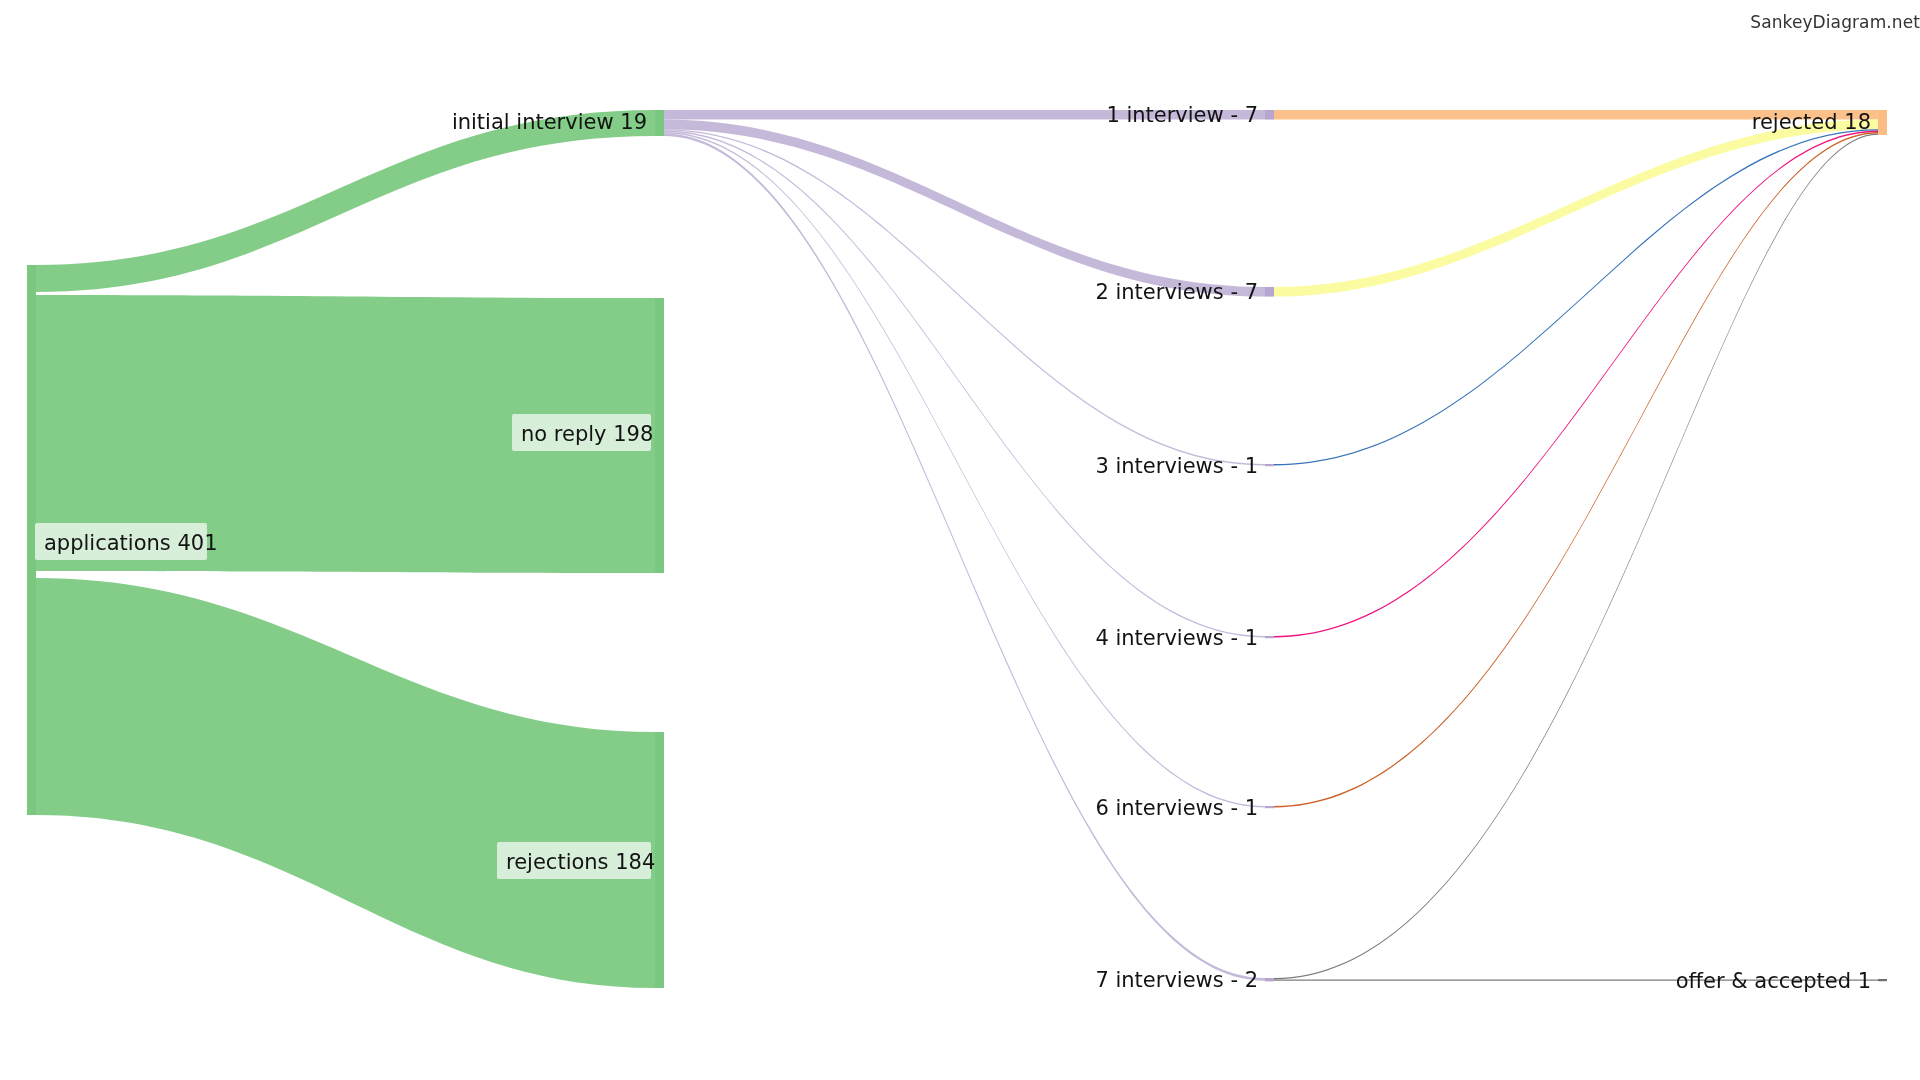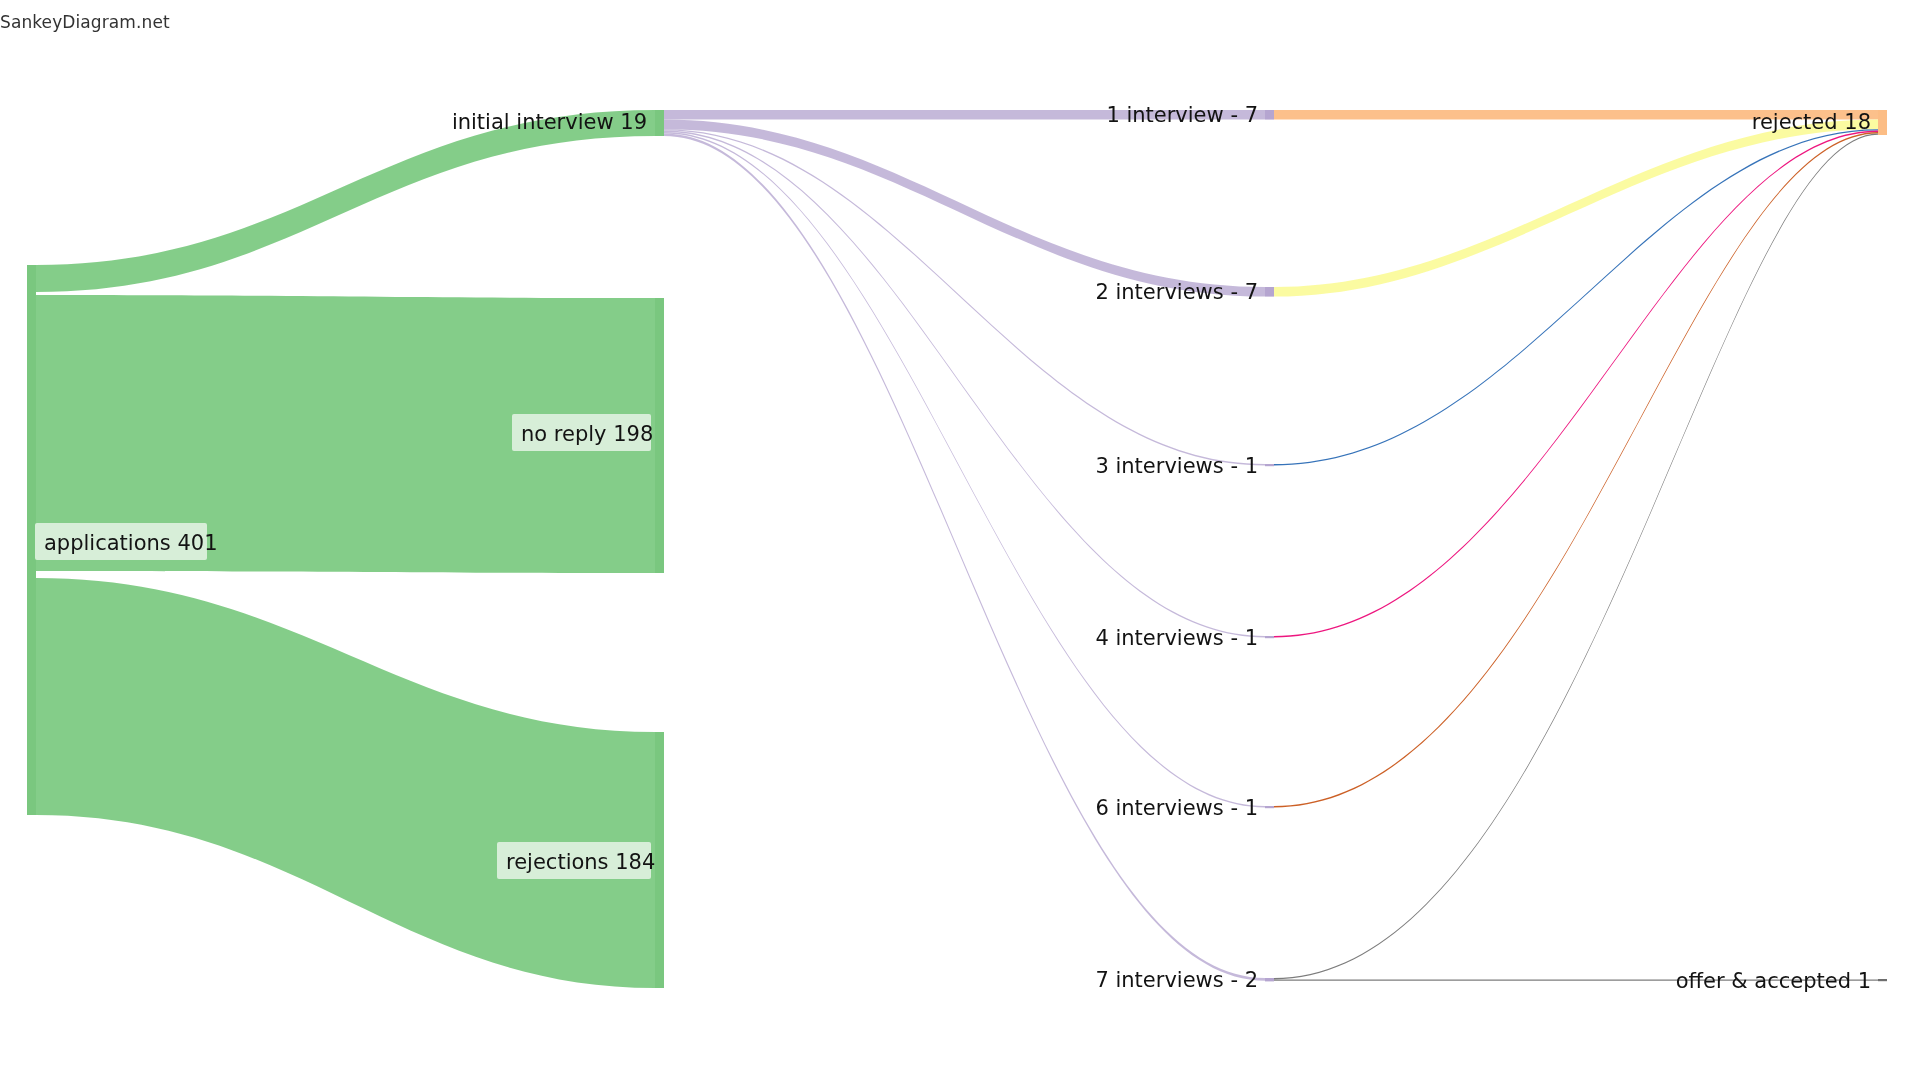--- a/index.html
+++ b/index.html
@@ -18,21 +18,21 @@
     position: absolute;
     left: 0; top: 0;
     width: 1920px;
     height: 1080px;
   }
   #title {
     position: absolute;
     left: 0;
     top: 12px;
     width: 1920px;
-    text-align: left;
+    text-align: right;
     font-size: 17px;
     color: #333333;
     letter-spacing: 0.1px;
   }
   svg#sankey {
     position: absolute;
     left: 0;
     top: 0;
     width: 1920px;
     height: 1080px;

